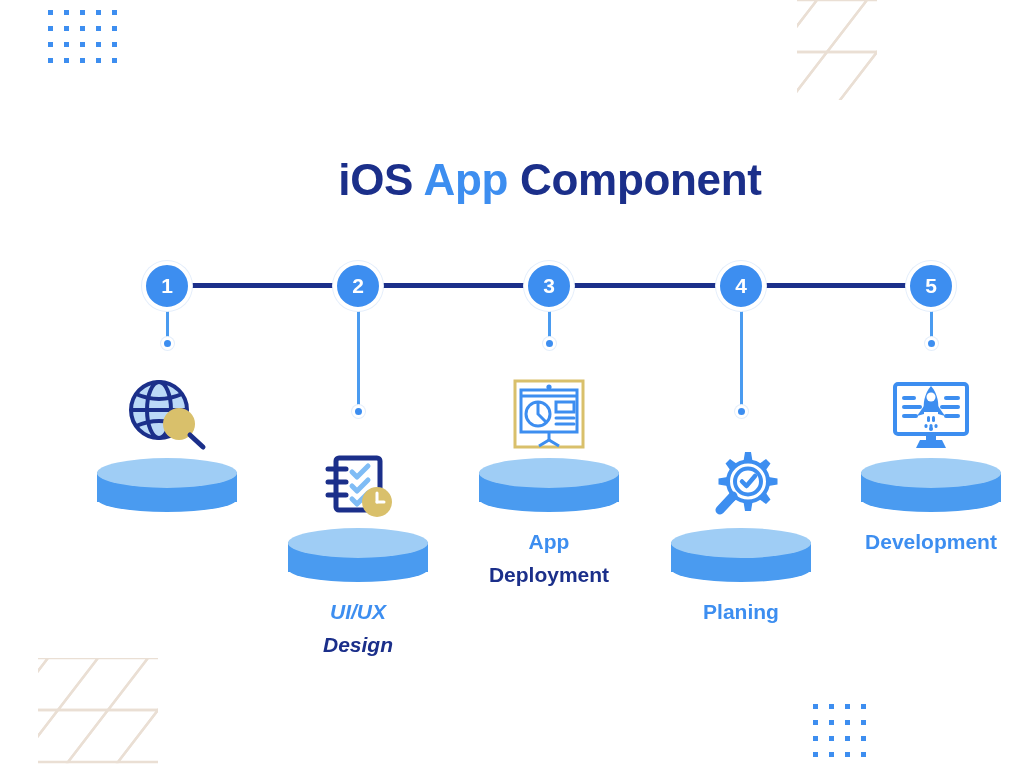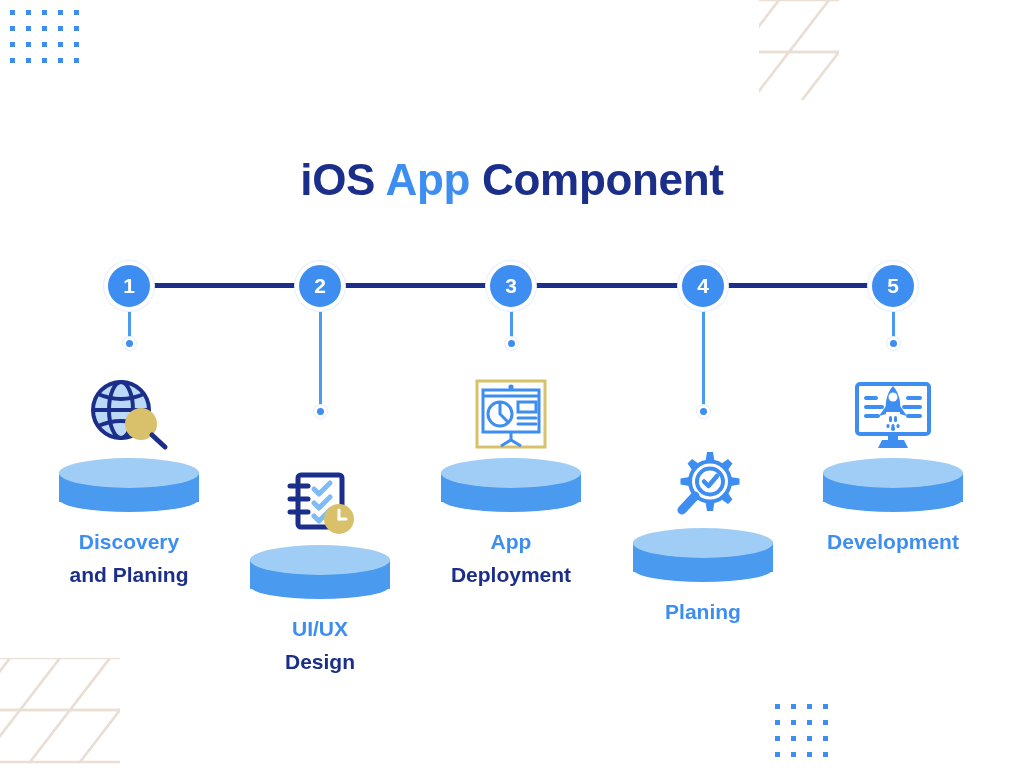--- a/index.html
+++ b/index.html
@@ -11,20 +11,21 @@
     height: 768px;
     background: #ffffff;
     font-family: "Liberation Sans", sans-serif;
     overflow: hidden;
   }
   #infographic {
     position: relative;
     width: 839px;
     height: 768px;
     background: #ffffff;
+    margin-left: 38px;
   }
 
   
   .dot-grid {
     position: absolute;
     pointer-events: none;
   }
   .dot-grid .dot {
     position: absolute;
     width: 5px;
@@ -275,27 +276,23 @@
         </g>
         <circle cx="56" cy="48" r="16" fill="#D9C06B"></circle>
         <line x1="67" y1="59" x2="80" y2="71" stroke="#1B2F8A" stroke-width="5" stroke-linecap="round"></line>
       </svg>
     </div>
     <div class="pedestal">
       <div class="ped-bottom"></div>
       <div class="ped-body"></div>
       <div class="ped-top"></div>
     </div>
-    <div class="step-label">
-      <span class="label-line1">Discovery</span>
-      <span class="label-line2">and Planing</span>
-    </div>
-  </div>
-
-  <div class="step" style="left:320px; top:453px;">
+  </div>
+
+  <div class="step" style="left:320px; top:436px;font-style:italic;">
     <div class="step-icon">
       <svg width="72" height="70" viewBox="0 0 72 70" xmlns="http://www.w3.org/2000/svg">
         <rect x="14" y="6" width="44" height="52" rx="3" fill="#ffffff" stroke="#1B2F8A" stroke-width="5"></rect>
         <g stroke="#1B2F8A" stroke-width="5" stroke-linecap="round">
           <line x1="6" y1="17" x2="24" y2="17"></line>
           <line x1="6" y1="30" x2="24" y2="30"></line>
           <line x1="6" y1="43" x2="24" y2="43"></line>
         </g>
         <g fill="none" stroke="#7FBCF5" stroke-width="5" stroke-linecap="round" stroke-linejoin="round">
           <polyline points="30,20 35,25 46,14"></polyline>

